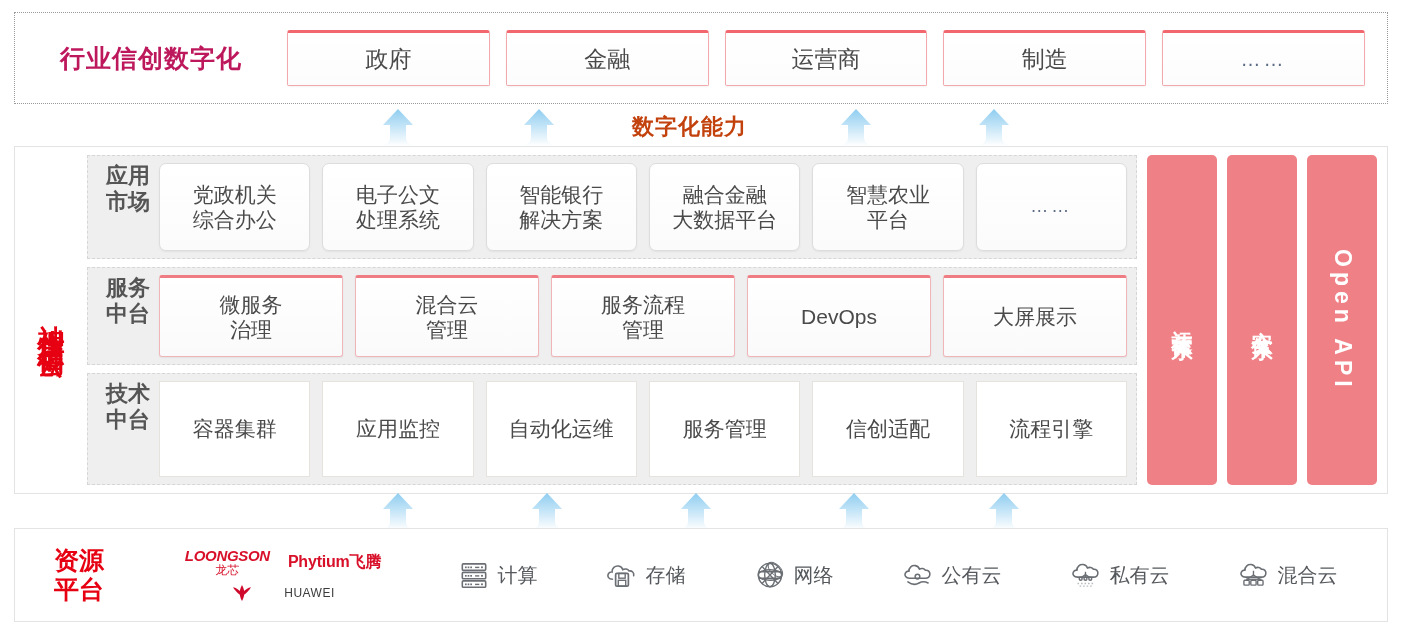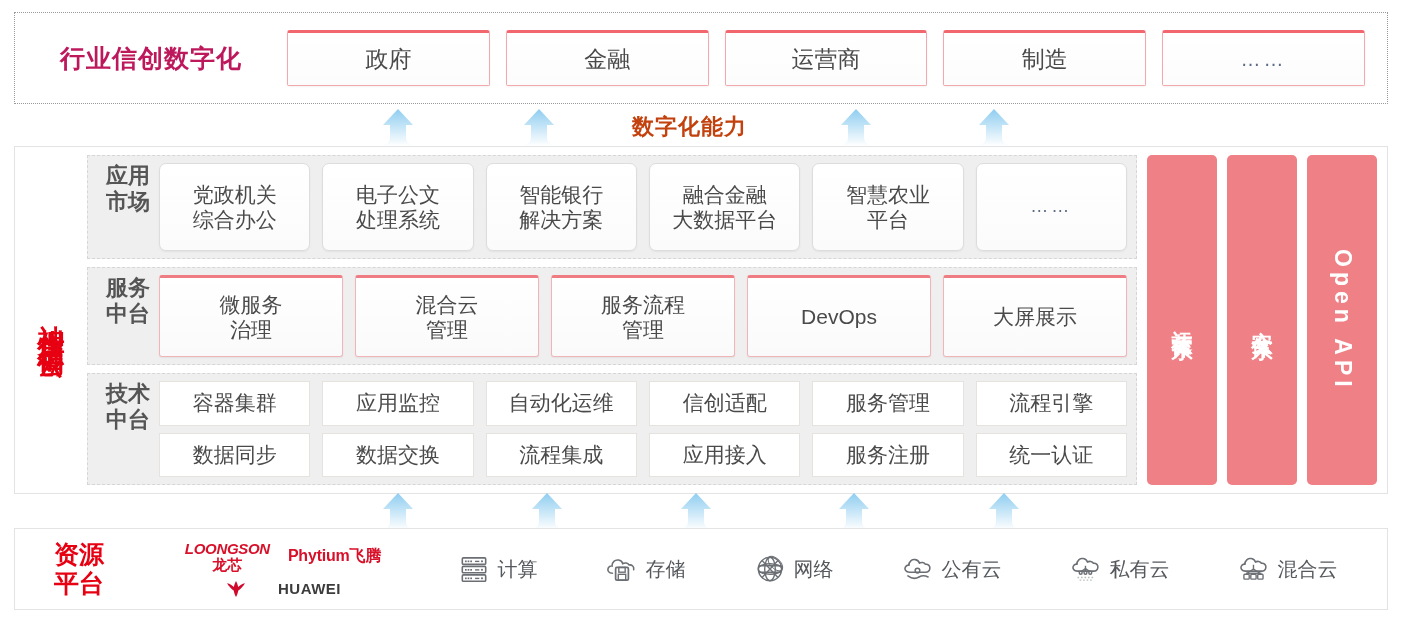--- a/index.html
+++ b/index.html
@@ -111,43 +111,43 @@
     color: #ffffff; font-size: 21px; font-weight: bold;
     display: flex; align-items: center; justify-content: center;
     letter-spacing: 3px;
   }
   .side-col.cjk { writing-mode: vertical-rl; text-orientation: upright; }
   .side-col.latin { writing-mode: vertical-rl; text-orientation: mixed; letter-spacing: 5px; font-size: 23px; }
 
   
   .resource-band {
     position: absolute; left: 14px; top: 528px;
-    width: 1374px; height: 82px;
+    width: 1374px; height: 94px;
     border: 1px solid #e3e3e3; background: #ffffff;
     display: flex; align-items: center;
   }
   .resource-title {
     width: 128px; text-align: center; color: #e60012;
     font-size: 25px; font-weight: bold; line-height: 1.15;
   }
   .vendor-logos {
     width: 280px; display: flex; flex-direction: column;
     align-items: center; justify-content: flex-start; gap: 8px;
   }
   .vendor-row-1 { display: flex; align-items: center; gap: 18px; }
   .logo-loongson { display: flex; flex-direction: column; align-items: center; line-height: 1; }
   .logo-loongson .lg-en {
     font-size: 15px; font-weight: bold; font-style: italic;
     color: #d8102a; letter-spacing: -.3px;
   }
-  .logo-loongson .lg-cn { font-size: 15px; color: #d8102a; font-weight: bold; margin-top: 1px;}
+  .logo-loongson .lg-cn { font-size: 12px; color: #d8102a; font-weight: normal; margin-top: 1px;}
   .logo-phytium { font-size: 16px; font-weight: bold; color: #d8102a; letter-spacing: -.2px; }
   .logo-huawei { display: flex; align-items: center; gap: 7px; }
   .logo-huawei .hw-mark { width: 22px; height: 18px; }
-  .logo-huawei .hw-txt { font-size: 15px; font-weight: bold; color: #3c3c3c; letter-spacing: .5px; margin-left: 24px; }
+  .logo-huawei .hw-txt { font-size: 12px; font-weight: normal; color: #3c3c3c; letter-spacing: .5px; margin-left: 24px; }
 
   .res-items { flex: 1; display: flex; align-items: center; justify-content: space-around; padding-right: 16px; }
   .res-item { display: flex; align-items: center; gap: 7px; }
   .res-item .ri-icon { width: 34px; height: 34px; display: block; }
   .res-item .ri-label { font-size: 20px; color: #55585c; }
 </style>
 </head>
 <body>
 
 <div class="page">
@@ -279,31 +279,23 @@
         <div class="layer layer-tec">
           <div class="layer-label">
             <div>技术</div>
             <div>中台</div>
           </div>
           <div class="tech-grid">
             <div class="tech-row">
               <div class="tech-cell">容器集群</div>
               <div class="tech-cell">应用监控</div>
               <div class="tech-cell">自动化运维</div>
+              <div class="tech-cell">服务管理</div>
               <div class="tech-cell">信创适配</div>
-              <div class="tech-cell">服务管理</div>
               <div class="tech-cell">流程引擎</div>
-            </div>
-            <div class="tech-row">
-              <div class="tech-cell">数据同步</div>
-              <div class="tech-cell">数据交换</div>
-              <div class="tech-cell">流程集成</div>
-              <div class="tech-cell">应用接入</div>
-              <div class="tech-cell">服务注册</div>
-              <div class="tech-cell">统一认证</div>
             </div>
           </div>
         </div>
 
       </div>
 
       <div class="side-cols">
         <div class="side-col cjk">运营体系</div>
         <div class="side-col cjk">安全体系</div>
         <div class="side-col latin">Open API</div>

